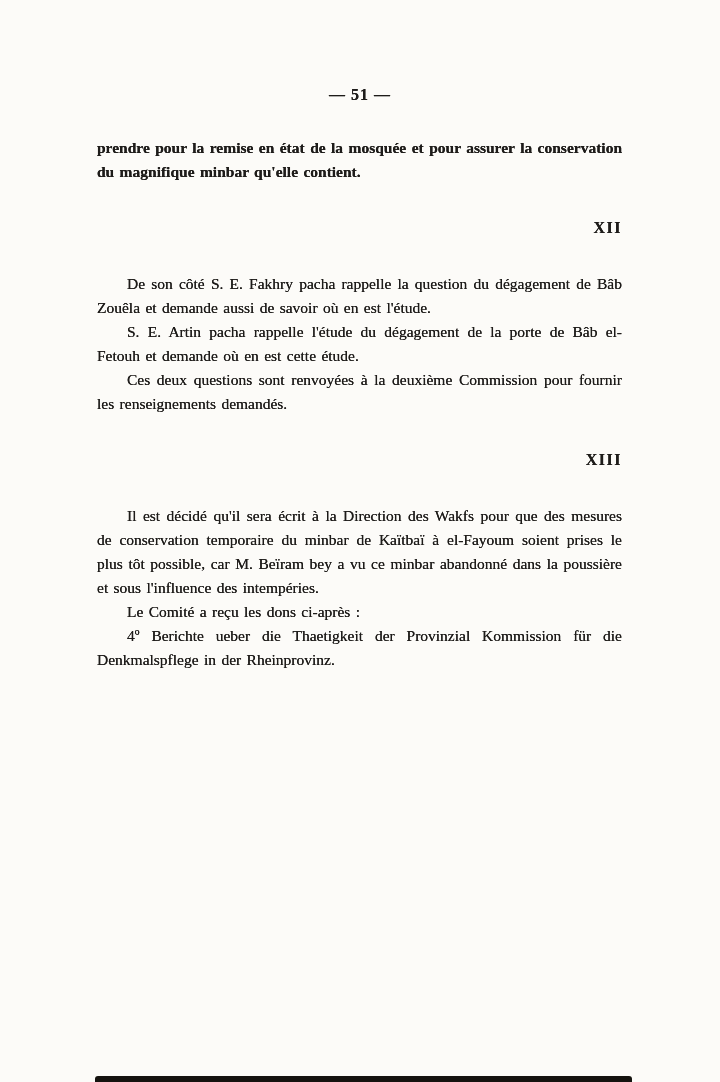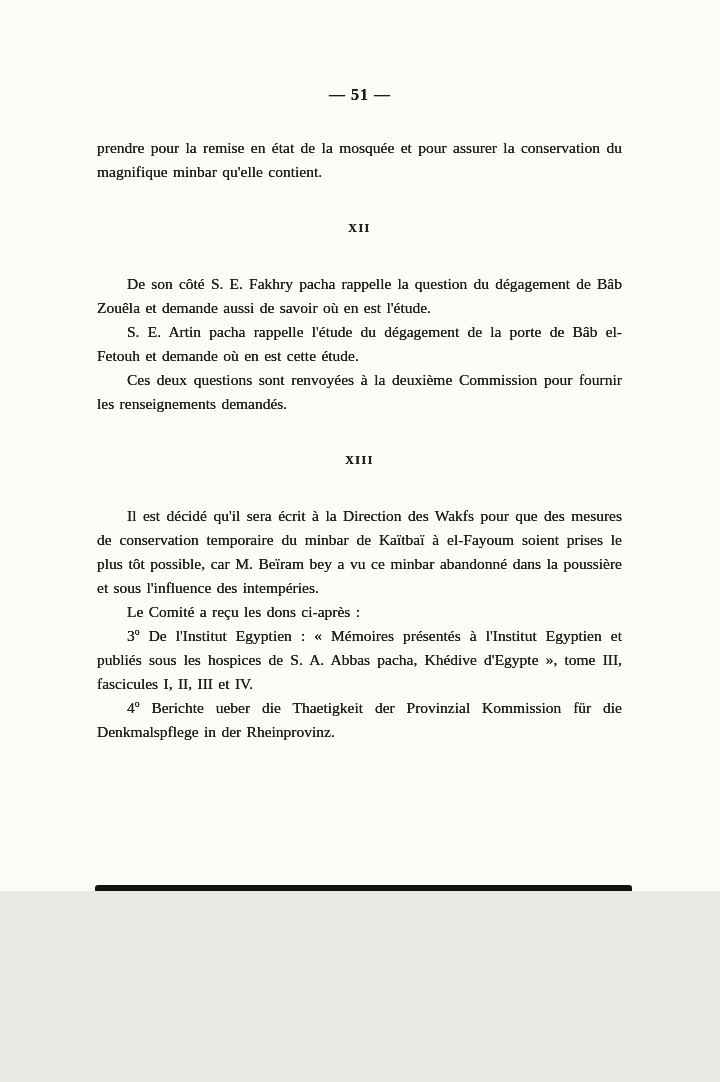--- a/index.html
+++ b/index.html
@@ -3,21 +3,21 @@
 <meta charset="utf-8">
 <style>
   html, body {
     margin: 0;
     padding: 0;
     background: #e9e8e4;
   }
   .sheet {
     position: relative;
     width: 720px;
-    height: 891px;
+    height: 1082px;
     margin: 0 auto;
     background: #fcfbf8;
     overflow: hidden;
     font-family: "Liberation Serif", "DejaVu Serif", serif;
     color: #1e1c1a;
   }
   .page-number {
     margin-top: 86px;
     text-align: center;
     font-weight: bold;
@@ -32,25 +32,26 @@
     text-align: justify;
     text-shadow: 0 0 0.45px #1e1c1a;
     word-spacing: 1.5px;
   }
   .body-text p {
     margin: 0;
     text-indent: 30px;
   }
   .body-text p.no-indent {
     text-indent: 0;
+    font-weight: bold;
   }
   .section-heading {
     margin: 32px 0 32px 0;
-    text-align: center;
-    font-size: 12px;
+    text-align: right;
+    font-size: 16px;
     font-weight: bold;
     letter-spacing: 1.5px;
     text-shadow: 0 0 0.4px #1e1c1a;
   }
   .page-edge-shadow {
     position: absolute;
     left: 95px;
     right: 88px;
     bottom: 0;
     height: 6px;
@@ -79,21 +80,20 @@
 
     <div class="section-heading">XIII</div>
 
     <p>Il est décidé qu'il sera écrit à la Direction des Wakfs pour que des mesures de conservation temporaire du minbar de Kaïtbaï à el-Fayoum soient prises le plus tôt possible, car M. Beïram bey a vu ce minbar abandonné dans la poussière et sous l'influence des intempéries.</p>
 
 
     <p>Le Comité a reçu les dons ci-après :</p>
 
 
 
-    <p>3º De l'Institut Egyptien : « Mémoires présentés à l'Institut Egyptien et publiés sous les hospices de S. A. Abbas pacha, Khédive d'Egypte », tome III, fascicules I, II, III et IV.</p>
 
     <p>4º Berichte ueber die Thaetigkeit der Provinzial Kommission für die Denkmalspflege in der Rheinprovinz.</p>
 
   </div>
 
   <div class="page-edge-shadow"></div>
 
 </div>
 
 </body></html>

